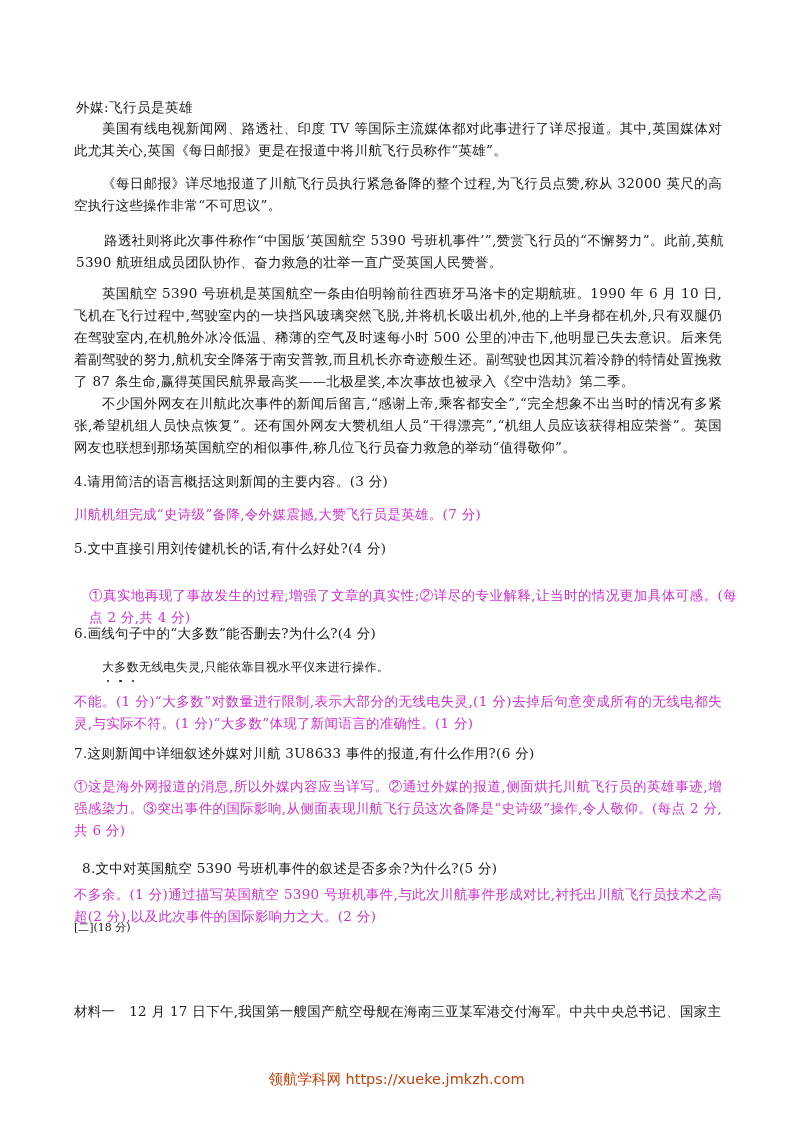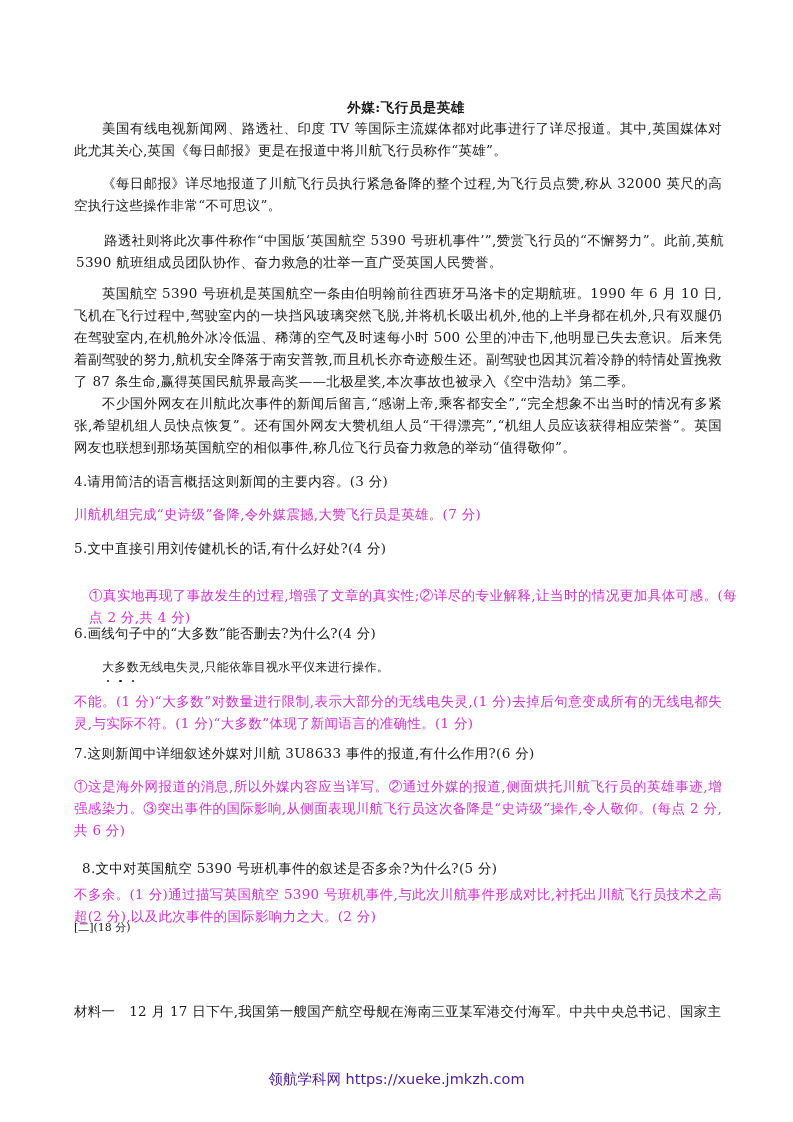--- a/index.html
+++ b/index.html
@@ -3,22 +3,22 @@
 <meta charset="utf-8">
 <style>
   html, body { margin: 0; padding: 0; background: #ffffff; }
   body {
     width: 793px; height: 1122px; position: relative; overflow: hidden;
     font-family: "DejaVu Serif", "Liberation Serif", serif;
     color: #1a1a1a;
   }
   .page { position: absolute; left: 74px; top: 0; width: 648px; }
   .title {
-    position: absolute; top: 99px; left: 8px; width: 648px; text-align: center;
-    font-size: 13.5px; letter-spacing: 0.5px; font-weight: bold;
+    position: absolute; top: 99px; left: 2px; width: 648px; 
+    font-size: 13.5px; letter-spacing: 0.5px;
   }
   .para {
     position: absolute; left: 0; width: 648px;
     font-size: 13.5px; line-height: 22px; text-align: justify;
     text-align-last: left; letter-spacing: 0.3px;
   }
   .indent { text-indent: 28px; }
   .answer { color: #cc33cc; }
   .quote-line { position: absolute; left: 28px; font-size: 12px; line-height: 22px; letter-spacing: 0.3px; }
   .emph { position: relative; }
@@ -27,21 +27,21 @@
     content: ""; position: absolute; left: 50%; bottom: -4px; width: 2.5px; height: 2.5px;
     margin-left: -1.25px; border-radius: 50%; background: #1a1a1a;
   }
   .section-head {
     position: absolute; top: 920px; left: 0; width: 648px; text-align: left;
     font-size: 11px;
   }
   .footer {
     position: absolute; top: 1070px; left: 0; width: 793px; text-align: center;
     font-family: "DejaVu Sans", "Liberation Sans", sans-serif;
-    font-size: 14.5px; color: #4c1d95;
+    font-size: 14.5px; color: #c2410c;
   }
 </style>
 </head>
 <body>
 
 <div class="page">
 
   <div class="title">外媒:飞行员是英雄</div>
 
   <p class="para indent" style="top:117px;margin:0;">美国有线电视新闻网、路透社、印度 TV 等国际主流媒体都对此事进行了详尽报道。其中,英国媒体对此尤其关心,英国《每日邮报》更是在报道中将川航飞行员称作“英雄”。</p>

